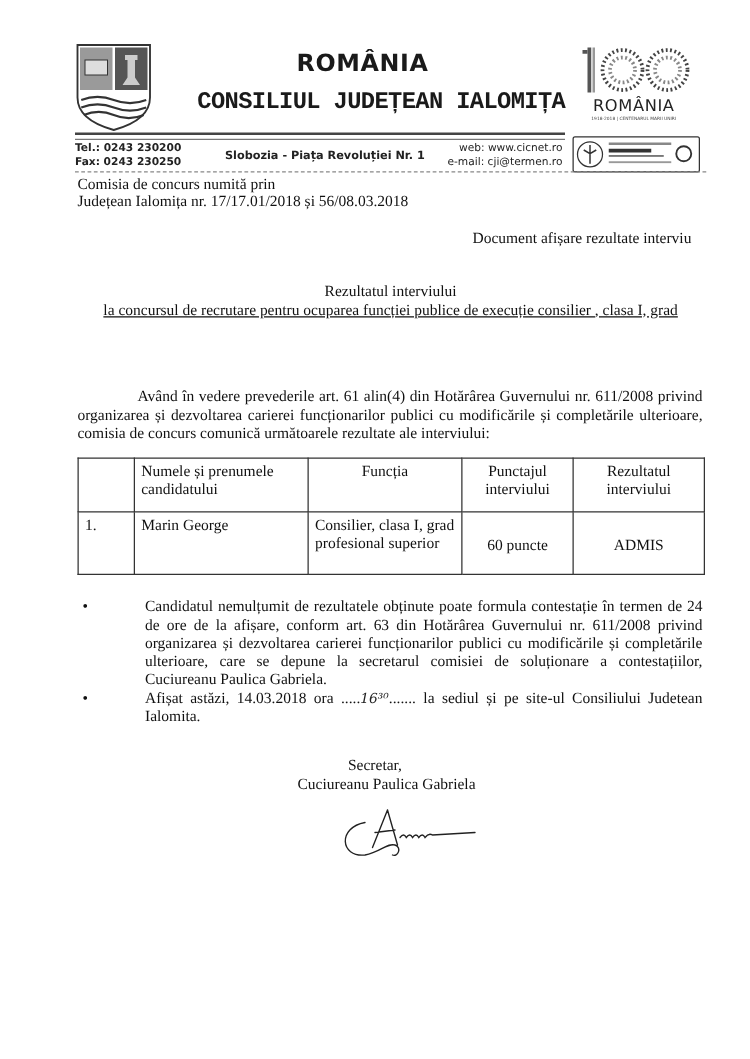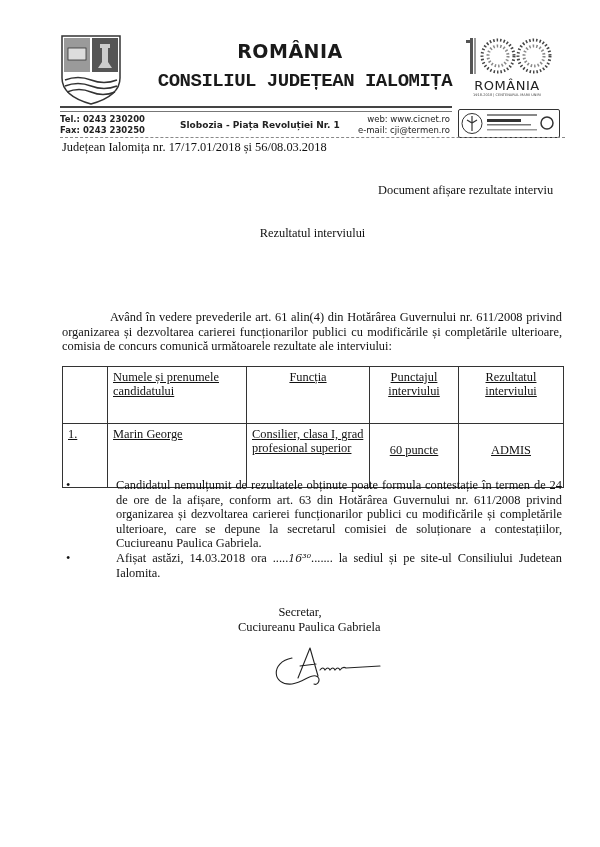--- a/index.html
+++ b/index.html
@@ -20,21 +20,21 @@
   .sep-rule { left: 60px; top: 137px; width: 505px; height: 0; border-top: 1px dashed #888; }
   
   .txt { font-size: 12.4px; line-height: 14px; }
   .comisia { left: 62px; top: 140px; }
   .doc-label { left: 378px; top: 183px; }
   .title { left: 60px; top: 226px; width: 505px; text-align: center; font-size: 12.4px; line-height: 14.5px; }
   .title .u { text-decoration: underline; }
   .para { left: 62px; top: 310px; width: 500px; text-align: justify; font-size: 12.4px; line-height: 14.5px; }
   .para .indent { display: inline-block; width: 48px; }
   table.res { position: absolute; left: 62px; top: 366px; width: 502px; border-collapse: collapse; font-size: 12.4px; line-height: 14px; }
-  table.res td { border: 1px solid #333; vertical-align: top; padding: 3px 5px 15px 5px; text-decoration: underline; }
+  table.res td { border: 1px solid #333; vertical-align: top; padding: 3px 5px 1px 5px; }
   .c0 { width: 34px; } .c1 { width: 128px; } .c2 { width: 112px; } .c3 { width: 78px; text-align: center; } .c4 { text-align: center; }
   .hdr-row td { height: 38px; }
   .data-row td { height: 45px; }
   .mid { vertical-align: middle !important; }
   .bullets { left: 62px; top: 478px; width: 500px; font-size: 12.4px; line-height: 14.5px; }
   .bullet { position: relative; padding-left: 54px; text-align: justify; }
   .bullet .dot { position: absolute; left: 4px; top: 0; }
   .handwrite { font-family: "DejaVu Serif", serif; font-style: italic; color: #222; font-size: 11px; }
   .sig-title { left: 200px; top: 605px; width: 200px; text-align: center; font-size: 12.4px; }
   .sig-name { left: 200px; top: 620px; width: 250px; text-align: left; padding-left: 38px; font-size: 12.4px; }
@@ -85,26 +85,28 @@
   <div>Fax: 0243 230250</div>
 </div>
 <div class="abs contact-c">Slobozia - Piața Revoluției Nr. 1</div>
 <div class="abs contact-r">
   <div>web: www.cicnet.ro</div>
   <div>e-mail:  cji@termen.ro</div>
 </div>
 <div class="abs sep-rule"></div>
 
 <div class="abs txt comisia">
+  <div>Comisia de concurs numită prin</div>
   <div>Județean Ialomița nr. 17/17.01/2018 și 56/08.03.2018</div>
 </div>
 <div class="abs txt doc-label">Document afișare rezultate interviu</div>
 
 <div class="abs title">
   <div>Rezultatul interviului</div>
+  <div class="u">la concursul de recrutare pentru ocuparea funcției publice de execuție consilier , clasa I, grad</div>
 </div>
 
 <div class="abs para"><span class="indent"></span><span>Având în vedere prevederile art. 61 alin(4) din Hotărârea Guvernului nr. 611/2008 privind organizarea și dezvoltarea carierei funcționarilor publici cu modificările și completările ulterioare, comisia de concurs comunică următoarele rezultate ale interviului:</span></div>
 
 <table class="res">
   <tbody>
       <tr class="hdr-row">
     <td class="c0"></td>
     <td class="c1">Numele și prenumele candidatului</td>
     <td class="c2" style="text-align:center">Funcția</td>

